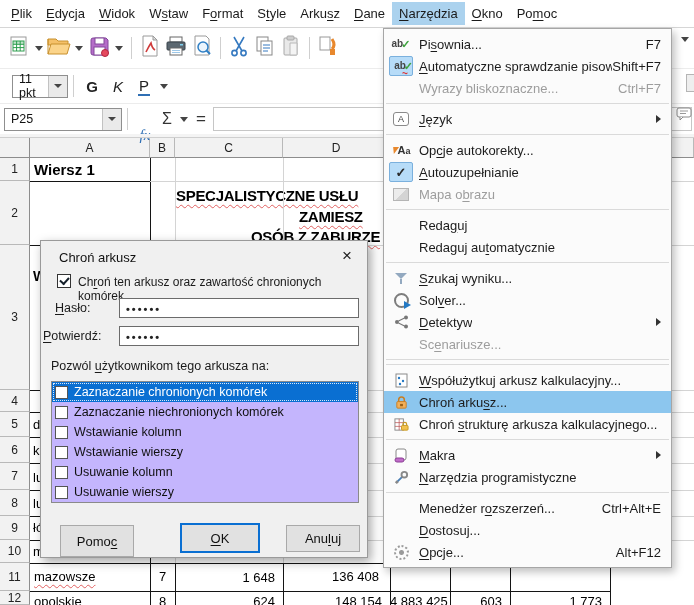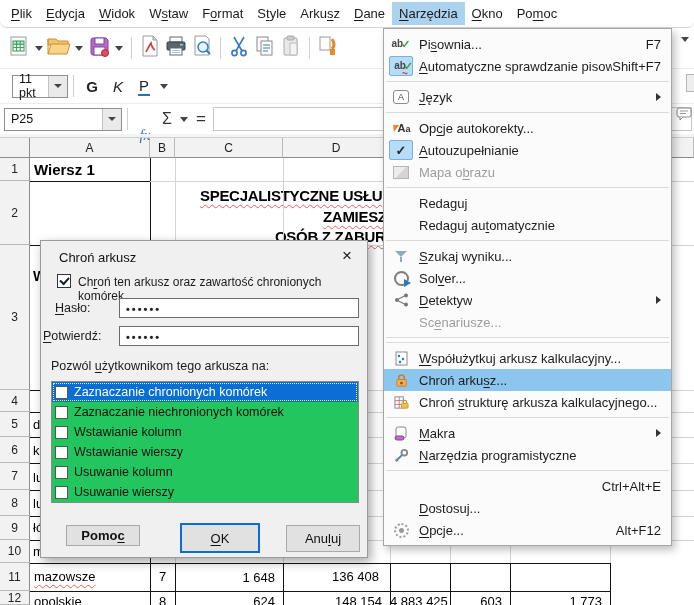--- a/index.html
+++ b/index.html
@@ -3,21 +3,21 @@
 <meta charset="utf-8">
 <style>
   html,body{margin:0;padding:0;background:#e9e9e9;}
   #app{position:relative;width:694px;height:605px;background:#fff;overflow:hidden;
        font-family:"Liberation Sans",sans-serif;color:#1a1a1a;}
   u{text-underline-offset:2px;}
 
   
   .menubar{position:absolute;left:0;top:0;width:694px;height:28px;background:#fff;
            border-bottom:1px solid #d6d6d6;display:flex;align-items:center;padding-left:4px;
-           font-size:13px;z-index:10;box-sizing:border-box;border-radius:7px;}
+           font-size:13px;z-index:10;box-sizing:border-box;}
   .mb-item{padding:4px 7px;white-space:nowrap;}
   .mb-item.active{background:#abd2ee;}
 
   
   .toolbar1{position:absolute;left:0;top:28px;width:694px;height:40px;background:#fff;
             display:flex;align-items:center;padding-left:6px;z-index:5;box-sizing:border-box;}
   .toolbar2{position:absolute;left:0;top:68px;width:694px;height:35px;background:#fff;
             border-top:1px solid #ececec;display:flex;align-items:center;padding-left:4px;
             z-index:5;box-sizing:border-box;}
   .formulabar{position:absolute;left:0;top:103px;width:694px;height:31px;background:#fff;
@@ -49,47 +49,47 @@
   .colhdr{top:138px;height:20px;border-right:1px solid #b9b9b9;border-bottom:1px solid #8d8d8d;}
   .rowhdr{left:0;width:30px;border-right:1px solid #8d8d8d;border-bottom:1px solid #b9b9b9;}
   .gv,.gh{position:absolute;background:#d4d4d4;}
   .gv{width:1px;} .gh{height:1px;}
   .bk{background:#141414;}
   .cell{position:absolute;font-size:13px;color:#000;white-space:nowrap;box-sizing:border-box;}
   .num{text-align:right;padding-right:4px;}
   .ctr{text-align:center;}
   .squig{text-decoration-line:underline;text-decoration-style:wavy;
          text-decoration-color:#e06060;text-decoration-thickness:1px;text-underline-offset:3px;}
-  .btitle{font-weight:bold;font-size:15px;letter-spacing:-0.3px;margin-left:24px;}
+  .btitle{font-weight:bold;font-size:15px;letter-spacing:-0.3px;}
 
   
   .dialog{position:absolute;left:40px;top:240px;width:328px;height:318px;background:#f0f0f0;
           border:1px solid #9a9a9a;box-shadow:3px 4px 10px rgba(0,0,0,.35);z-index:20;
           font-size:12.5px;box-sizing:border-box;}
   .dlg-title{position:absolute;left:18px;top:9px;font-size:13px;color:#111;}
   .dlg-close{position:absolute;right:8px;top:4px;width:24px;height:22px;display:flex;
              align-items:center;justify-content:center;font-size:17px;color:#222;}
   .cbx{position:absolute;left:16px;top:33px;width:14px;height:14px;background:#fff;
        border:1px solid #333;box-sizing:border-box;}
   .cbx:after{content:"";position:absolute;left:2px;top:2px;width:7px;height:4px;
        border-left:2px solid #15202b;border-bottom:2px solid #15202b;transform:rotate(-48deg);}
   .lbl-protect{position:absolute;left:37px;top:34px;width:288px;font-size:12px;}
   .dlbl{position:absolute;text-align:left;font-size:12.5px;}
   .fld{position:absolute;left:78px;width:240px;height:20px;background:#fff;border:1px solid #6b6b6b;
        font-size:11px;font-weight:bold;letter-spacing:2px;line-height:20px;padding-left:6px;
        color:#222;box-sizing:border-box;}
   .lbl-perm{position:absolute;left:10px;top:118px;}
-  .permlist{position:absolute;left:10px;top:140px;width:308px;height:122px;background:#22c55e;
+  .permlist{position:absolute;left:10px;top:140px;width:308px;height:122px;background:#c4b5fd;
             border:1px solid #8a8a8a;overflow:hidden;box-sizing:border-box;}
   .opt{height:20px;display:flex;align-items:center;padding-left:3px;gap:6px;font-size:12.5px;color:#111;}
   .opt.sel{background:#0a6fd2;color:#fff;outline:1px dotted #d8e8f8;outline-offset:-2px;}
   .ocb{width:13px;height:13px;background:#fff;border:1px solid #555;flex:none;box-sizing:border-box;}
   .btn{position:absolute;background:#e1e1e1;border:1px solid #a9a9a9;display:flex;align-items:center;
        justify-content:center;font-size:13px;color:#111;box-sizing:border-box;}
-  #btn-help{left:25px;top:284px;width:74px;height:21px;font-weight:bold;}
+  #btn-help{left:19px;top:284px;width:74px;height:32px;}
   #btn-ok{left:139px;top:282px;width:80px;height:30px;border:2px solid #0a6fd2;}
   #btn-cancel{left:245px;top:284px;width:74px;height:27px;}
 
   
   .menupopup{position:absolute;left:383px;top:28px;width:289px;background:#fbfbfb;
              border:1px solid #a6a6a6;box-shadow:3px 4px 8px rgba(0,0,0,.25);z-index:30;
              padding:4px 0;box-sizing:border-box;}
   .mi{height:22px;display:flex;align-items:center;padding:0 10px 0 5px;font-size:13px;color:#1c1c1c;}
   .mi-ic{width:24px;height:20px;display:flex;align-items:center;justify-content:center;
          margin-right:6px;flex:none;box-sizing:border-box;}
@@ -398,20 +398,25 @@
         <span class="mi-lb">Pi<u>s</u>ownia...</span>
         <span class="mi-sc">F7</span>
       </div>
       <div class="mi">
         <span class="mi-ic act">
           <span class="g-ab">ab<span class="chk">✓</span><span class="wav">~</span></span>
         </span>
         <span class="mi-lb"><u>A</u>utomatyczne sprawdzanie pisowni</span>
         <span class="mi-sc">Shift+F7</span>
       </div>
+      <div class="mi dis">
+        <span class="mi-ic"></span>
+        <span class="mi-lb">Wyrazy bliskoznaczne...</span>
+        <span class="mi-sc">Ctrl+F7</span>
+      </div>
       <div class="msep"></div>
       <div class="mi">
         <span class="mi-ic">
           <span class="g-lang">A</span>
         </span>
         <span class="mi-lb"><u>J</u>ęzyk</span>
         <span class="mi-sub"></span>
       </div>
       <div class="msep"></div>
       <div class="mi">
@@ -527,20 +532,21 @@
             <path d="M3 13 L9 7" stroke="#4a7fb5" stroke-width="2"></path>
             <circle cx="11" cy="5" r="3" fill="none" stroke="#888" stroke-width="2"></circle>
             <path d="M2 12 l2 2" stroke="#888" stroke-width="3"></path>
           </svg>
         </span>
         <span class="mi-lb"><u>N</u>arzędzia programistyczne</span>
       </div>
       <div class="msep"></div>
       <div class="mi">
         <span class="mi-ic"></span>
+        <span class="mi-lb">Menedżer r<u>o</u>zszerzeń...</span>
         <span class="mi-sc">Ctrl+Alt+E</span>
       </div>
       <div class="mi">
         <span class="mi-ic"></span>
         <span class="mi-lb"><u>D</u>ostosuj...</span>
       </div>
       <div class="mi">
         <span class="mi-ic">
           <span class="g-gear"></span>
         </span>

